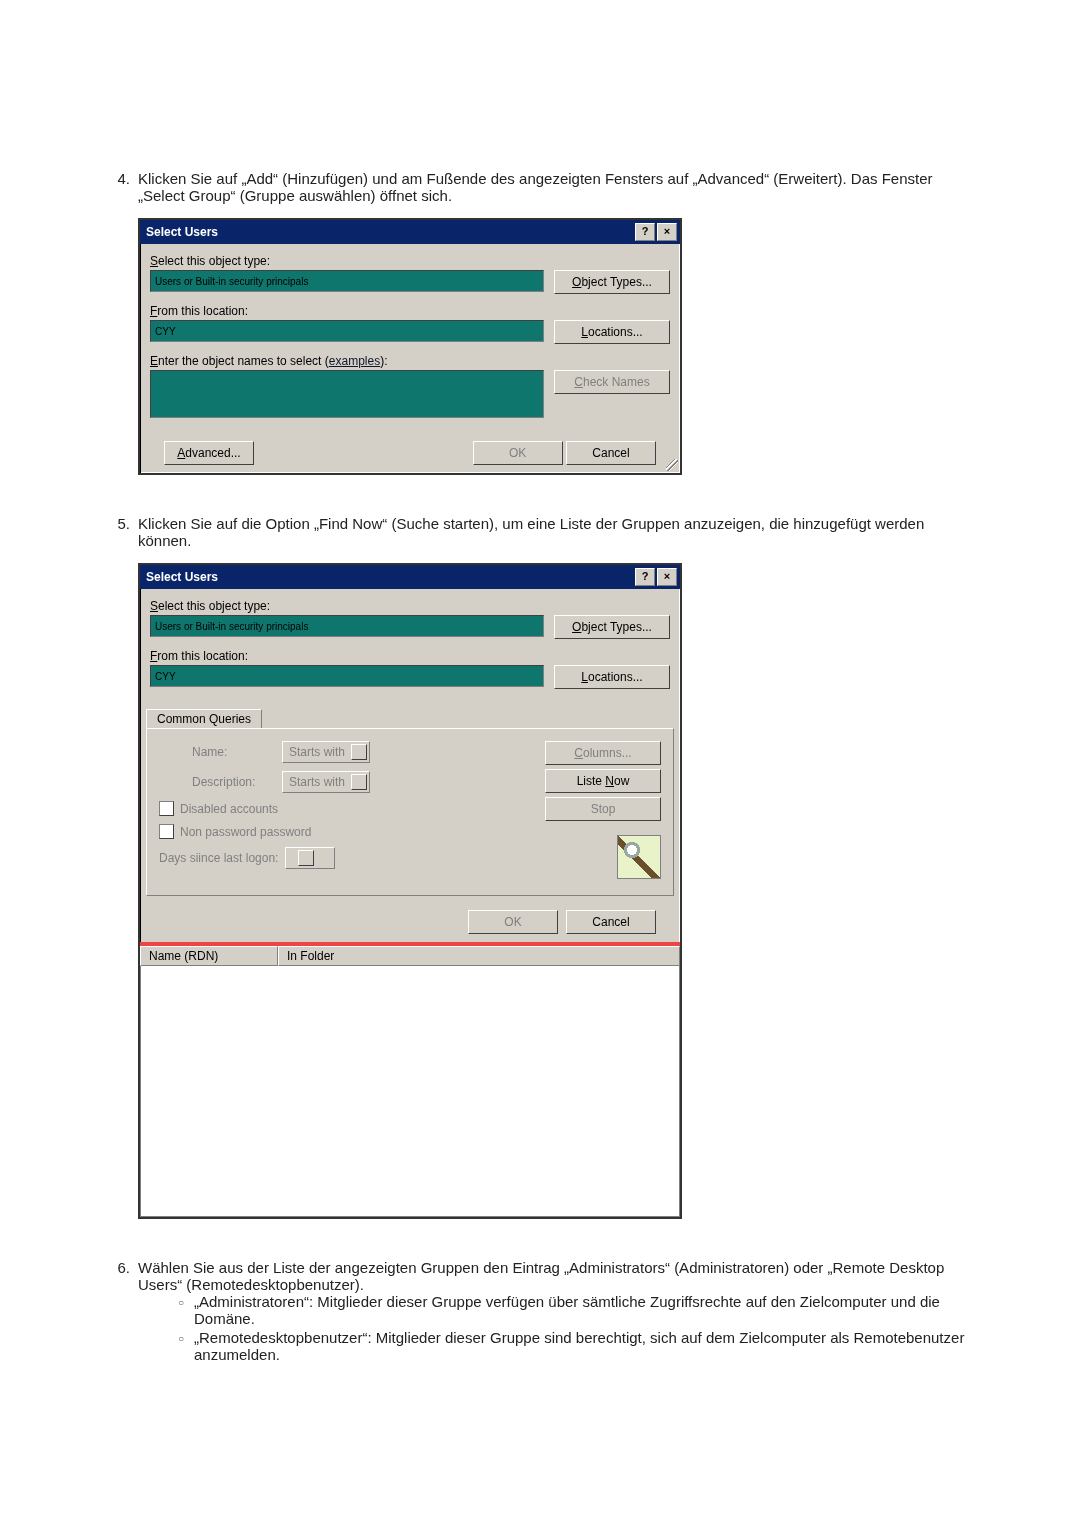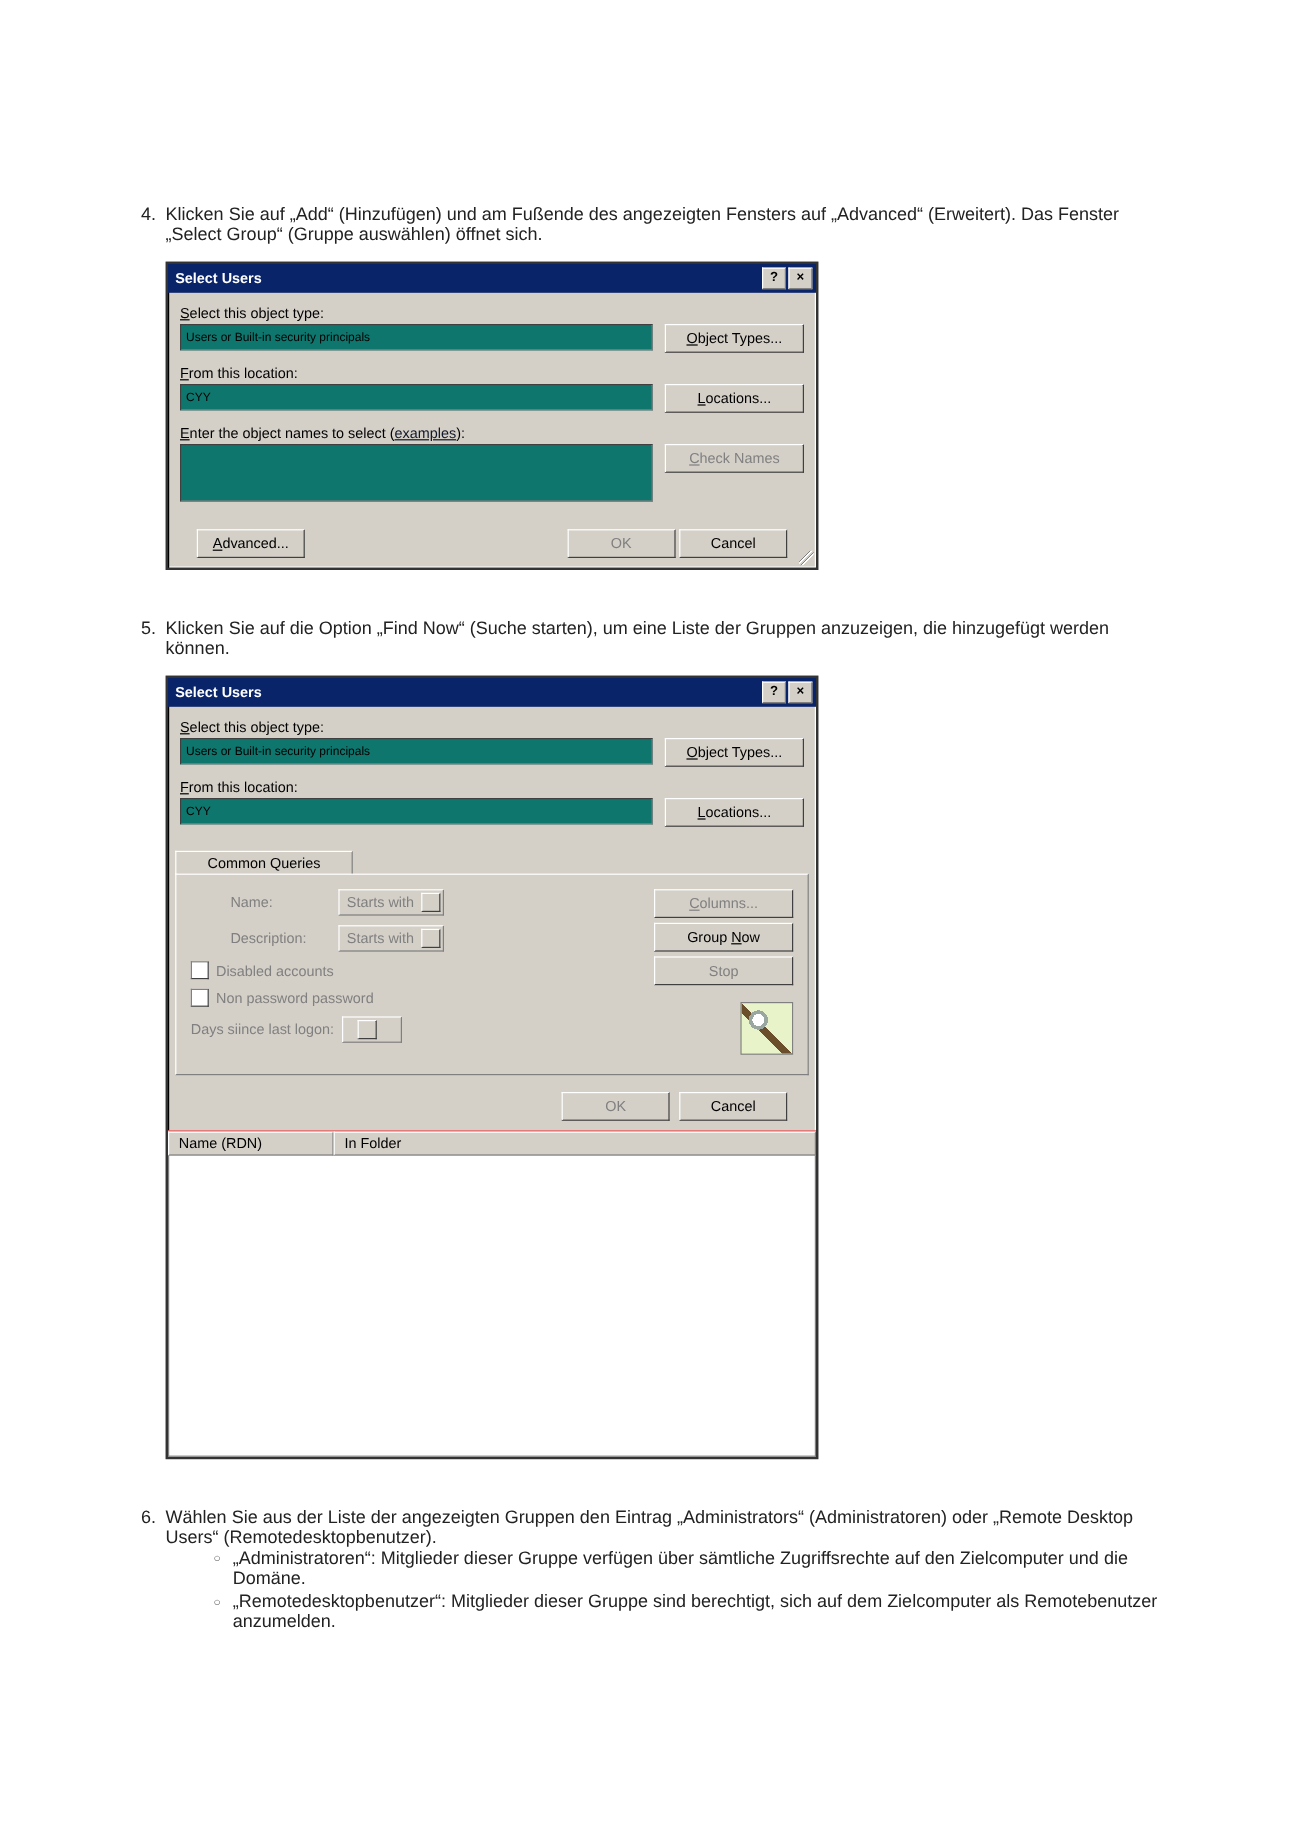--- a/index.html
+++ b/index.html
@@ -175,21 +175,21 @@
   }
 
   
   .tab {
     display: inline-block;
     border: 1px solid #808080;
     border-bottom-color: #d4d0c8;
     border-top-color: #fff;
     border-left-color: #fff;
     background: #d4d0c8;
-    padding: 2px 26px;
+    padding: 2px 10px;
     margin: 10px 11px -1px 6px;
     font-size: 12px;
   }
   .tab-pane {
     border: 1px solid #808080;
     border-top-color: #fff;
     border-left-color: #fff;
     margin: 0 6px 8px 6px;
     padding: 12px 12px 16px 12px;
     position: relative;
@@ -249,21 +249,21 @@
     margin: 10px 0 0 auto;
     border: 1px solid #808080;
     background:
       radial-gradient(circle at 14px 14px, #ffffff 0 5px, #9aa6a0 5px 8px, transparent 8px),
       linear-gradient(45deg, transparent 0 24px, #6b4f2a 24px 30px, transparent 30px),
       #e9f3c9;
   }
   .results-head {
     display: flex;
     background: #d4d0c8;
-    border-top: 1px solid #ef4444;
+    border-top: 4px solid #ef4444;
   }
   .results-head .rh {
     border: 1px solid #808080;
     border-top-color: #fff;
     border-left-color: #fff;
     padding: 2px 8px;
     font-size: 12px;
   }
   .results-head .rh1 { width: 120px; flex: 0 0 120px; }
   .results-head .rh2 { flex: 1 1 auto; }
@@ -423,21 +423,21 @@
               </span>
               &nbsp;&nbsp;
               <span class="dd" style="width:40px;"></span>
             </div>
           </div>
           <div class="right">
             <span class="btn disabled">
               <span class="u">C</span><span>olumns...</span>
             </span>
             <span class="btn">
-              <span>Group </span><span class="u">N</span><span>ow</span>
+              <span>Liste </span><span class="u">N</span><span>ow</span>
             </span>
             <span class="btn disabled">Stop</span>
             <div class="search-anim"></div>
           </div>
         </div>
 
         <div class="dlg-btnrow">
           <span class="btn small disabled">OK</span>
           <span class="btn small">Cancel</span>
         </div>

